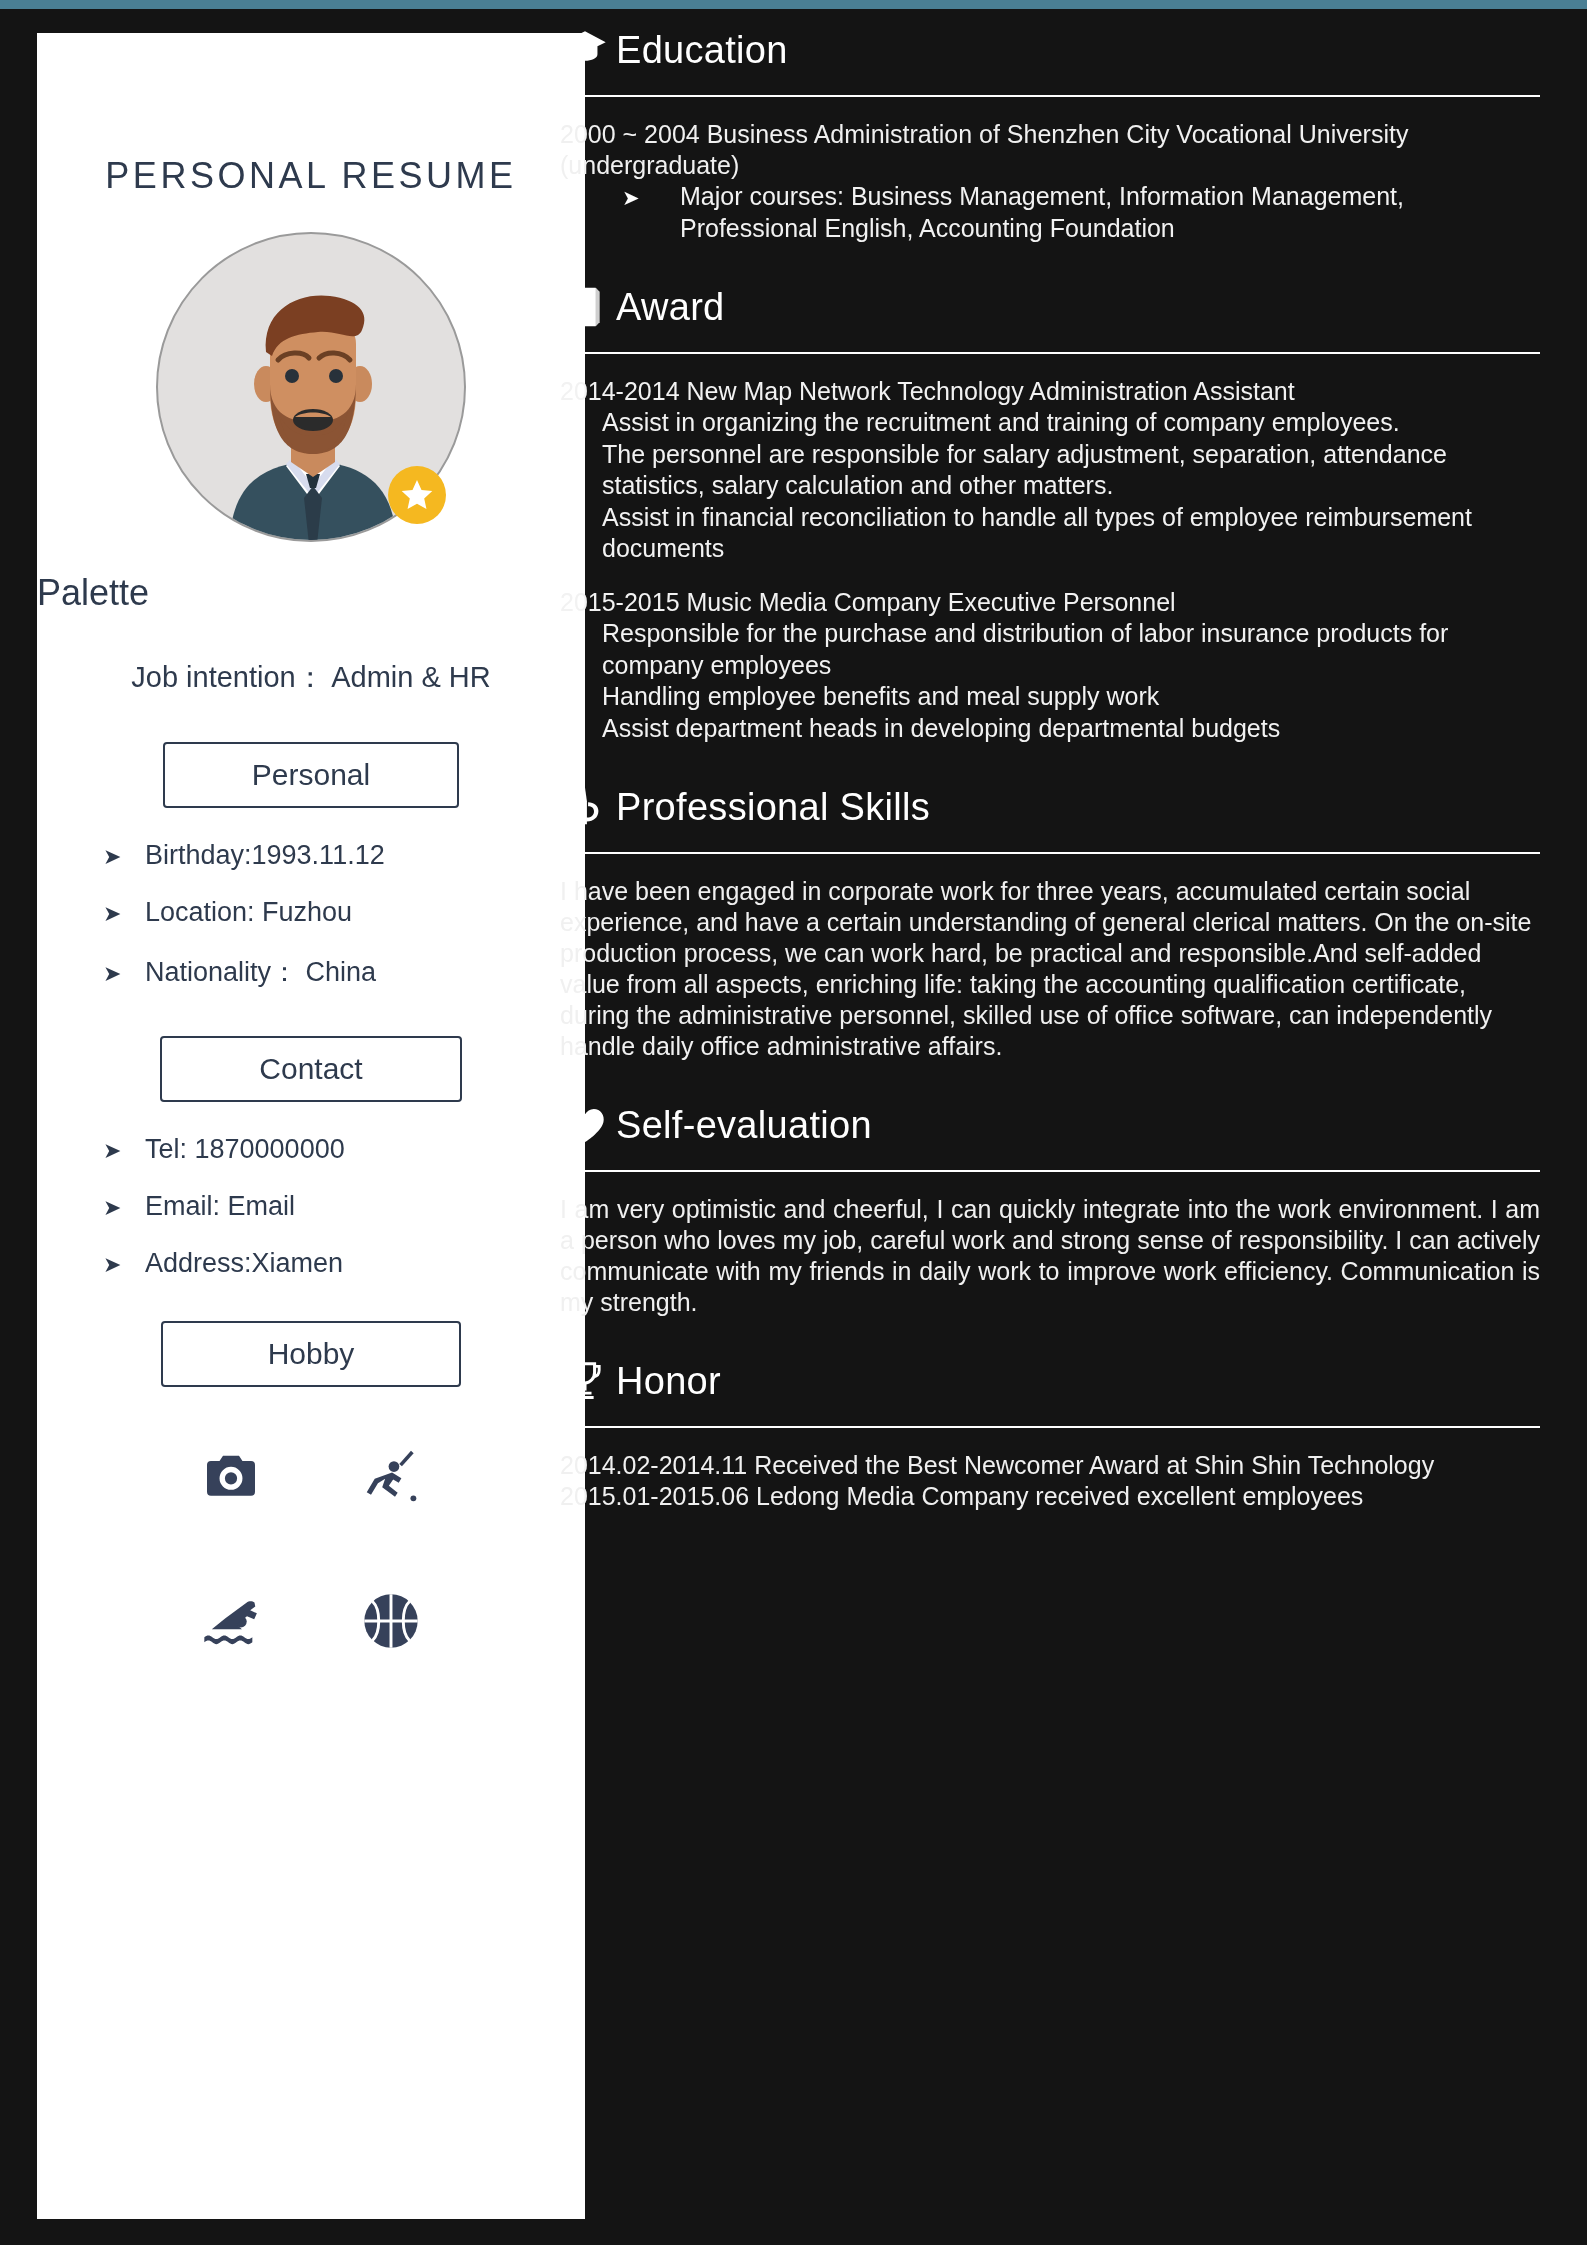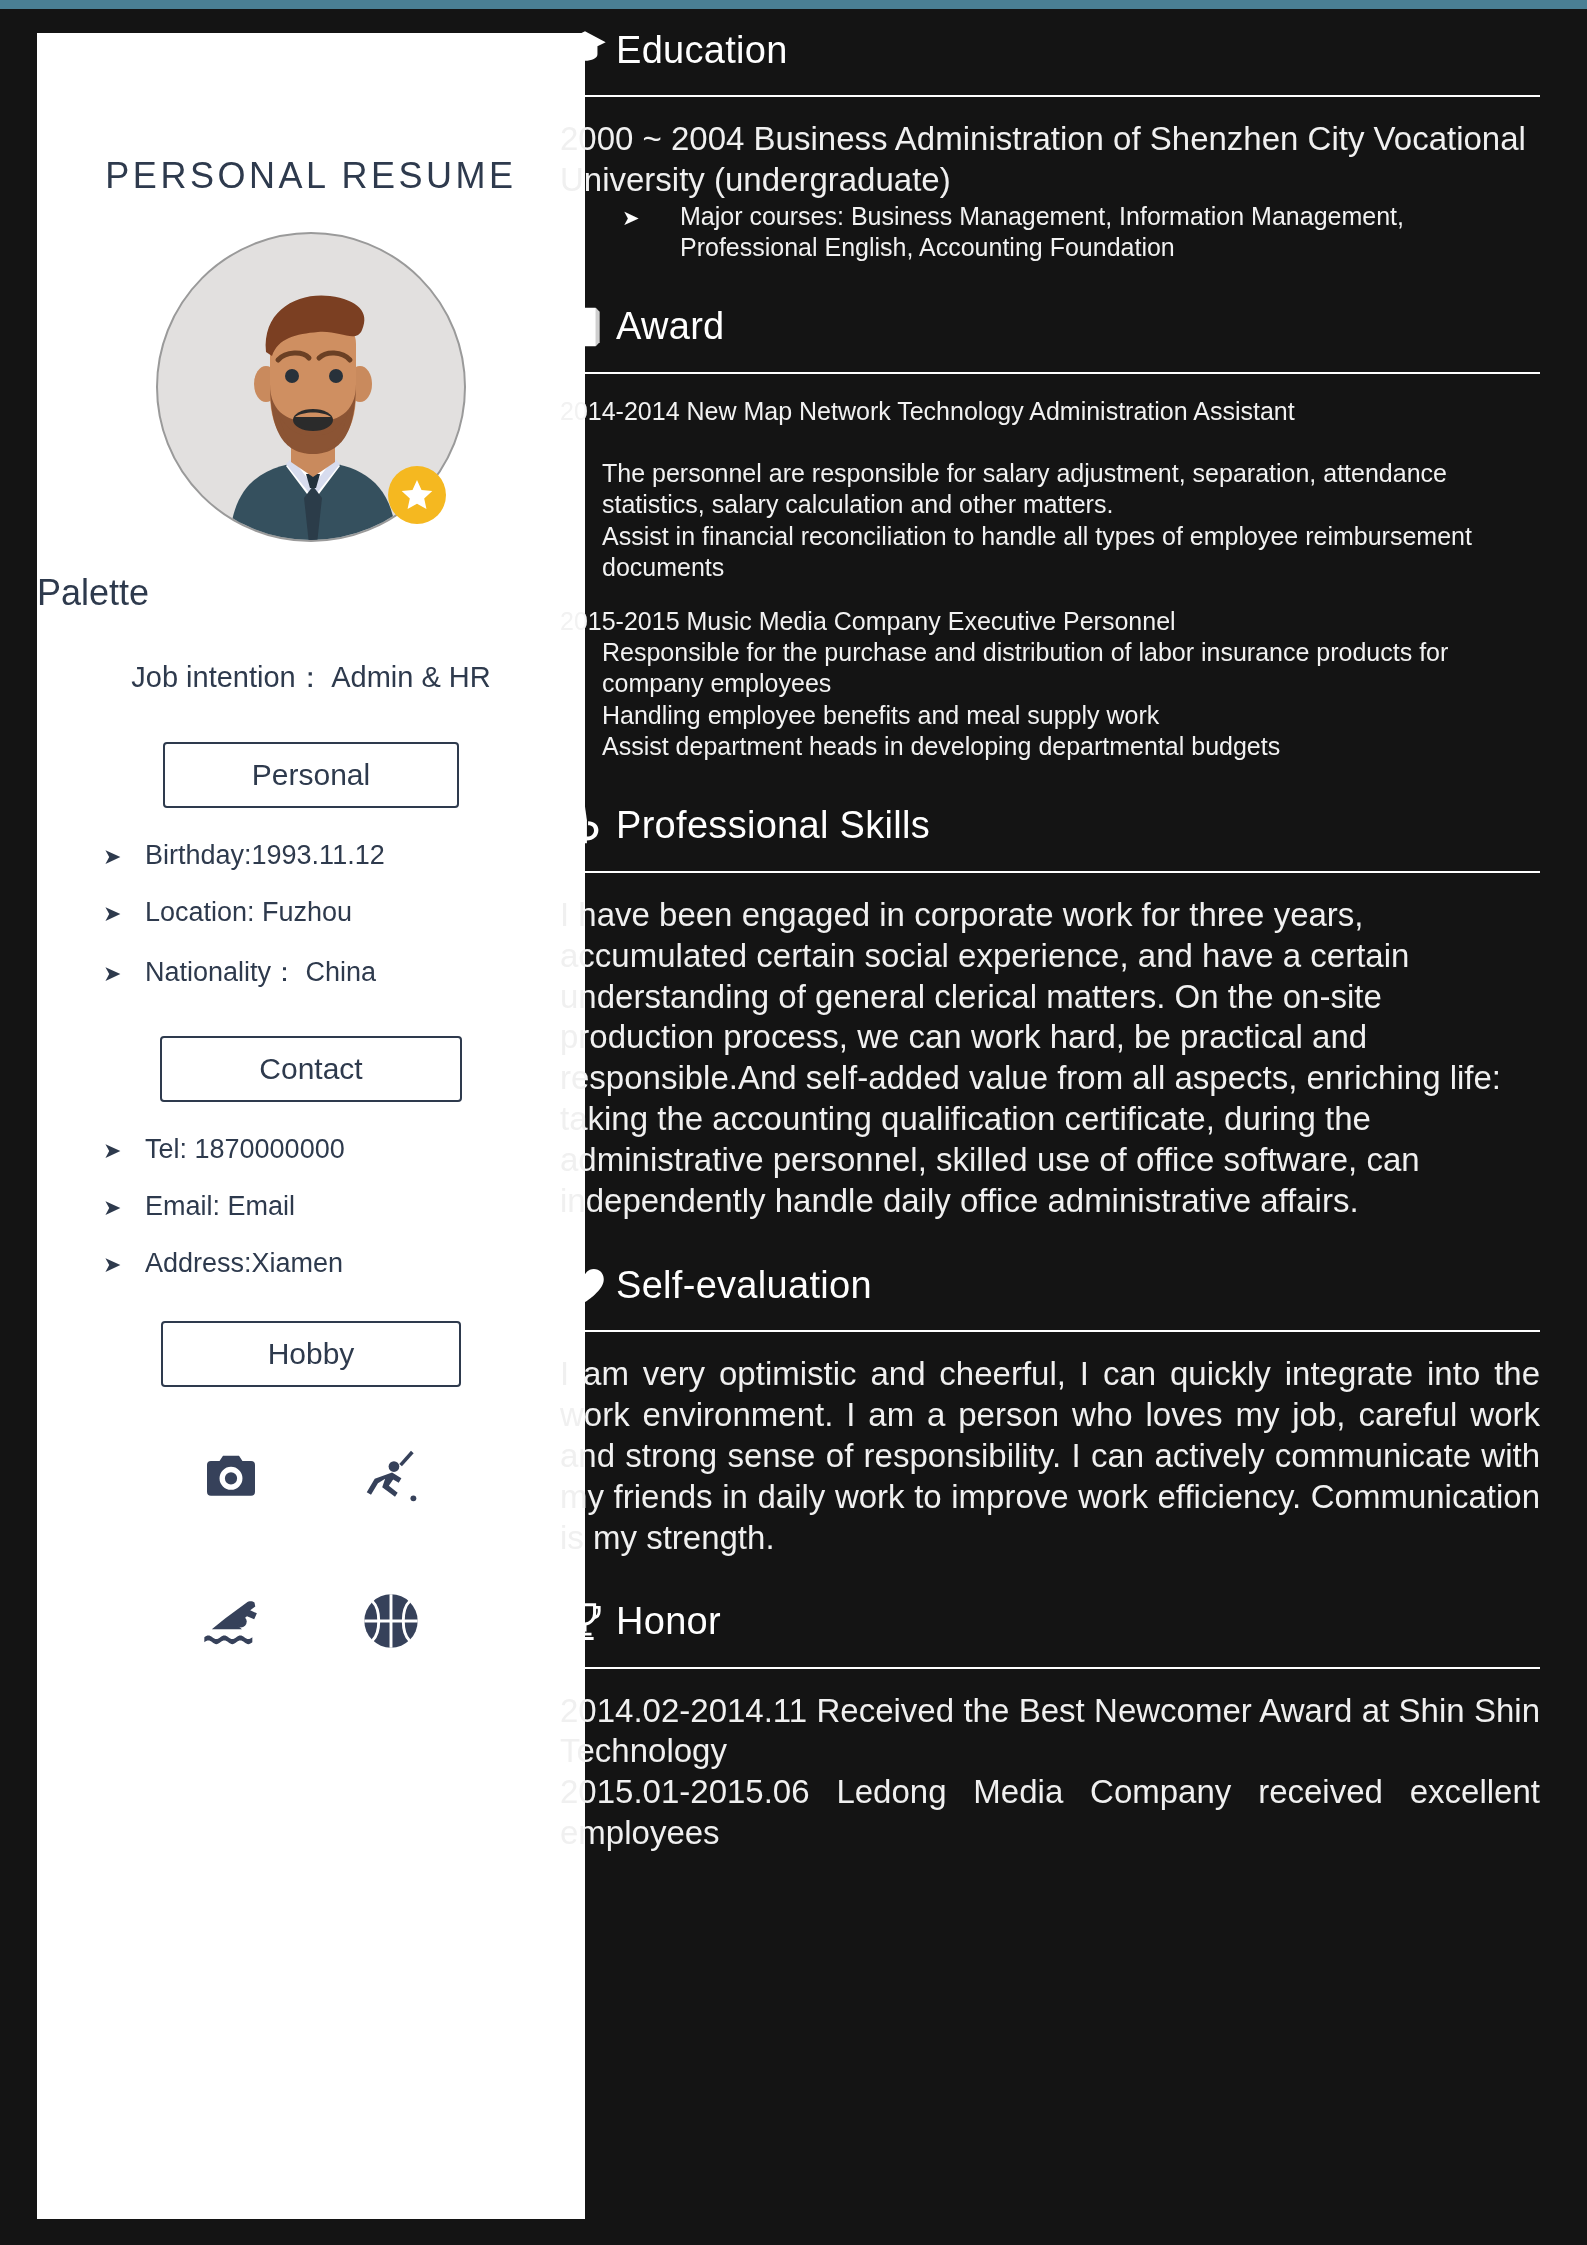--- a/index.html
+++ b/index.html
@@ -190,21 +190,21 @@
     font-weight: 400;
     letter-spacing: 0.3px;
   }
   .sec-rule {
     height: 2px;
     background: #ffffff;
     margin: 22px 0 22px 0;
     width: 100%;
   }
   .body-text {
-    font-size: 33px;
+    font-size: 25px;
     line-height: 1.24;
     color: #f0f0f0;
     text-align: justify;
   }
   .body-text.nojust { text-align: left; }
   .entry-title {
     font-size: 25px;
     line-height: 1.25;
     margin: 0;
   }
@@ -392,20 +392,21 @@
           </svg>
         </span>
         <span class="sec-title">Award</span>
       </div>
       <div class="sec-rule"></div>
 
       <div class="entry-title">2014-2014 New Map Network Technology Administration Assistant</div>
       <ul class="bullets">
         <li>
           <span class="arrow-w">➤</span>
+          <span>Assist in organizing the recruitment and training of company employees.</span>
         </li>
         <li>
           <span class="arrow-w">➤</span>
           <span>The personnel are responsible for salary adjustment, separation, attendance statistics, salary calculation and other matters.</span>
         </li>
         <li>
           <span class="arrow-w">➤</span>
           <span>Assist in financial reconciliation to handle all types of employee reimbursement documents</span>
         </li>
       </ul>

